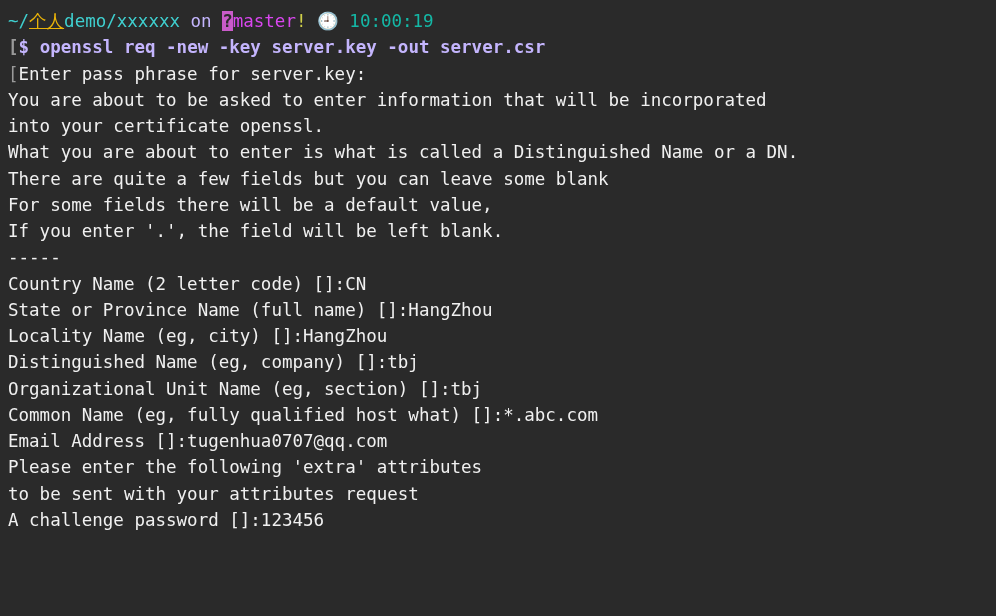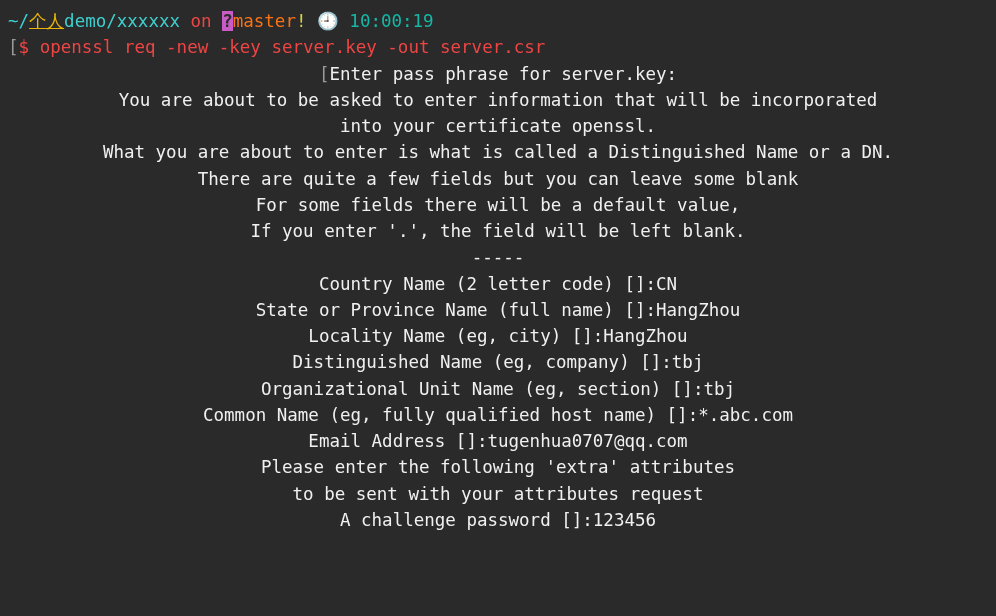--- a/index.html
+++ b/index.html
@@ -17,29 +17,29 @@
       width: 996px;
       height: 616px;
       font-weight: 500;
       overflow: hidden;
     }
     .prompt-line {
       white-space: pre;
     }
     .cyan { color: #3fcfcf; }
     .green { color: #eab308; text-decoration: underline; }
-    .magenta { color: #f97316; }
+    .magenta { color: #d946ef; }
     .red { color: #14b8a6; }
-    .white { color: #ef4444; }
+    .white { color: #c4b5fd; }
     .line {
       white-space: pre-wrap;
-      text-align: center;
     }
     .cmd-line {
       white-space: pre;
+      font-weight: bold;
     }
     .dim-bracket {
       color: #999;
     }
     .q-mark {
       background: #c95bc9;
       color: #2a2a2a;
       font-weight: bold;
     }
     .bang {
@@ -62,18 +62,18 @@
 <div class="line">What you are about to enter is what is called a Distinguished Name or a DN.</div>
 <div class="line">There are quite a few fields but you can leave some blank</div>
 <div class="line">For some fields there will be a default value,</div>
 <div class="line">If you enter '.', the field will be left blank.</div>
 <div class="line">-----</div>
 <div class="line">Country Name (2 letter code) []:CN</div>
 <div class="line">State or Province Name (full name) []:HangZhou</div>
 <div class="line">Locality Name (eg, city) []:HangZhou</div>
 <div class="line">Distinguished Name (eg, company) []:tbj</div>
 <div class="line">Organizational Unit Name (eg, section) []:tbj</div>
-<div class="line">Common Name (eg, fully qualified host name) []:*.abc.com</div>
+<div class="line">Common Name (eg, fully qualified host what) []:*.abc.com</div>
 <div class="line">Email Address []:tugenhua0707@qq.com</div>
 <div class="line"></div>
 <div class="line">Please enter the following 'extra' attributes</div>
 <div class="line">to be sent with your attributes request</div>
 <div class="line">A challenge password []:123456</div>
 
 </body></html>

